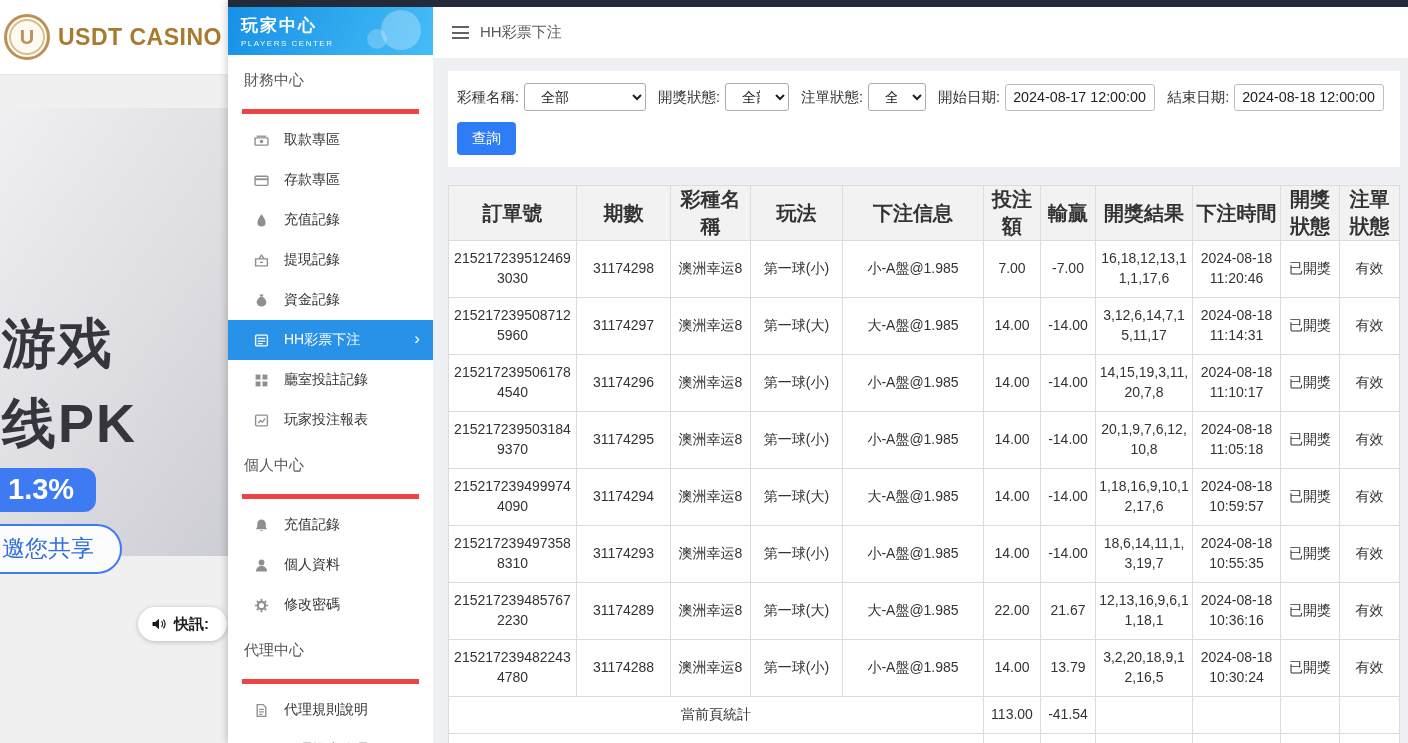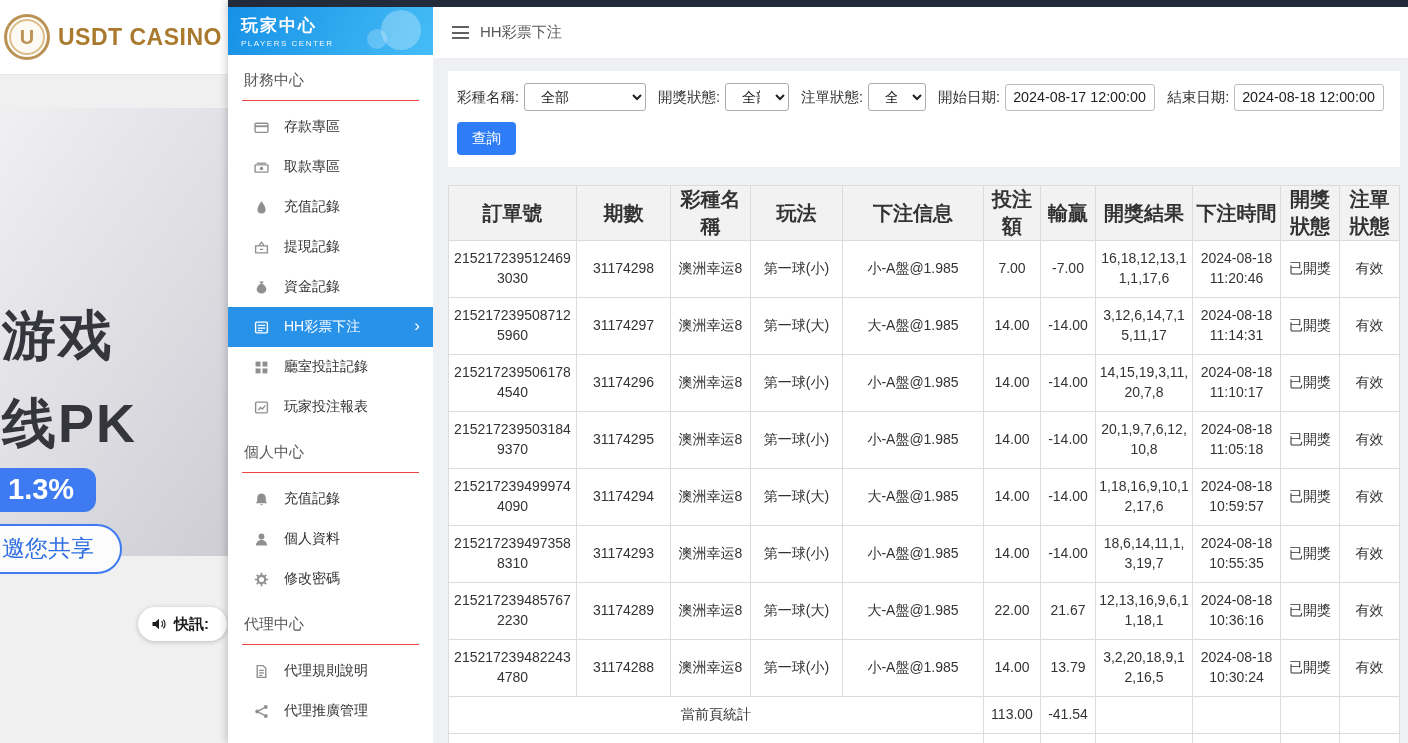--- a/index.html
+++ b/index.html
@@ -9,21 +9,21 @@
   
   .bg-page { position:absolute; top:0; left:0; width:228px; height:743px; overflow:hidden; background:#f0f0f1; }
   .bg-header { height:75px; background:#fff; display:flex; align-items:center; gap:8px; padding-left:4px; border-bottom:1px solid #e8e8e8; }
   .logo-em { flex:none; width:46px; height:46px; border-radius:50%; border:3px solid #bb9254; color:#bb9254;
              display:flex; align-items:center; justify-content:center; font-weight:bold; font-size:20px;
              box-shadow: inset 0 0 0 2px #fff, inset 0 0 0 4px #dcc08c; background:#fdfaf3; }
   .brand { font-size:23px; font-weight:bold; color:#a9792e; letter-spacing:.5px; white-space:nowrap; }
   .bg-banner { position:absolute; top:108px; left:0; width:228px; height:448px;
                background:linear-gradient(125deg,#f0f0f3 0%,#dddde2 55%,#cdcdd4 100%); }
   .banner-word { position:absolute; left:2px; font-weight:900; font-size:54px; color:#35353e; letter-spacing:2px; white-space:nowrap; }
-  .bw1 { top:192px; } .bw2 { top:280px; }
+  .bw1 { top:200px; } .bw2 { top:280px; }
   .rate-badge { position:absolute; top:360px; left:-14px; background:#3e7bf2; color:#fff; font-size:29px; font-weight:bold;
                 padding:5px 22px 6px; border-radius:12px; }
   .invite-pill { position:absolute; top:416px; left:-26px; border:2px solid #3e7bf2; color:#2f6fe0; background:#fcfcfd;
                  font-size:23px; padding:7px 26px 8px; border-radius:30px; white-space:nowrap; }
   .ticker { position:absolute; top:607px; left:138px; height:34px; background:#fff; border-radius:17px;
             display:flex; align-items:center; gap:7px; padding:0 18px 0 13px; box-shadow:0 1px 5px rgba(0,0,0,.22);
             font-size:15px; font-weight:bold; color:#1c1c1c; white-space:nowrap; }
   .ticker svg { flex:none; }
 
   
@@ -32,21 +32,21 @@
   .panel-body { display:flex; height:736px; }
 
   
   .sidebar { width:205px; flex:none; background:#fff; overflow:hidden; }
   .side-header { height:48px; background:linear-gradient(115deg,#1690e6,#45bdf7); color:#fff; padding:7px 0 0 13px;
                  position:relative; overflow:hidden; }
   .side-header::before { content:""; position:absolute; right:12px; top:3px; width:40px; height:40px; border-radius:50%; background:rgba(255,255,255,.28); }
   .side-header::after  { content:""; position:absolute; right:46px; top:22px; width:20px; height:20px; border-radius:50%; background:rgba(255,255,255,.22); }
   .sh-title { font-size:17px; font-weight:bold; letter-spacing:2px; position:relative; z-index:1; }
   .sh-sub { font-size:8px; letter-spacing:1.5px; opacity:.95; margin-top:2px; position:relative; z-index:1; }
-  .side-section-title { margin:16px 14px 6px; padding:0 2px 10px; border-bottom:1px solid #ef4444; font-size:15px; color:#555; }
+  .side-section-title { margin:16px 14px 6px; padding:0 2px 19px; border-bottom:5px solid #ef4444; font-size:15px; color:#555; }
   .side-item { height:40px; display:flex; align-items:center; padding-left:26px; gap:15px; font-size:14px; color:#333; position:relative; cursor:pointer; }
   .side-item .s-icon { width:15px; height:15px; color:#8f8f8f; display:inline-flex; flex:none; }
   .side-item .s-icon svg { width:15px; height:15px; }
   .side-item.active { background:#2892e9; color:#fff; }
   .side-item.active .s-icon { color:#fff; }
   .side-item .chev { position:absolute; right:13px; top:10px; font-size:17px; line-height:1; }
 
   
   .content { flex:1; min-width:0; }
   .topbar { height:52px; background:#fff; display:flex; align-items:center; gap:11px; padding-left:19px; color:#5a5a5a; border-bottom:1px solid #ededed; }
@@ -104,35 +104,35 @@
     <div class="sidebar">
       <div class="side-header">
         <div class="sh-title">玩家中心</div>
         <div class="sh-sub">PLAYERS CENTER</div>
       </div>
       <div id="sidebarSections">
           <div class="side-section-title">財務中心</div>
           <div class="side-item">
             <span class="s-icon">
               <svg viewBox="0 0 14 14">
-                <rect x="1" y="3" width="12" height="8.5" rx="1" fill="none" stroke="currentColor" stroke-width="1.3"></rect>
-                <rect x="1" y="5" width="12" height="1.7" fill="currentColor"></rect>
-              </svg>
-            </span>
-            <span class="s-label">存款專區</span>
-          </div>
-          <div class="side-item">
-            <span class="s-icon">
-              <svg viewBox="0 0 14 14">
                 <path d="M2.5 3h9" stroke="currentColor" stroke-width="1.2"></path>
                 <rect x="1" y="4.5" width="12" height="6.8" rx=".5" fill="none" stroke="currentColor" stroke-width="1.3"></rect>
                 <circle cx="7" cy="7.9" r="1.6" fill="currentColor"></circle>
               </svg>
             </span>
             <span class="s-label">取款專區</span>
+          </div>
+          <div class="side-item">
+            <span class="s-icon">
+              <svg viewBox="0 0 14 14">
+                <rect x="1" y="3" width="12" height="8.5" rx="1" fill="none" stroke="currentColor" stroke-width="1.3"></rect>
+                <rect x="1" y="5" width="12" height="1.7" fill="currentColor"></rect>
+              </svg>
+            </span>
+            <span class="s-label">存款專區</span>
           </div>
           <div class="side-item">
             <span class="s-icon">
               <svg viewBox="0 0 14 14">
                 <path d="M7 1.2C7 1.2 3.2 6 3.2 8.8a3.8 3.8 0 0 0 7.6 0C10.8 6 7 1.2 7 1.2Z" fill="currentColor"></path>
               </svg>
             </span>
             <span class="s-label">充值記錄</span>
           </div>
           <div class="side-item">

